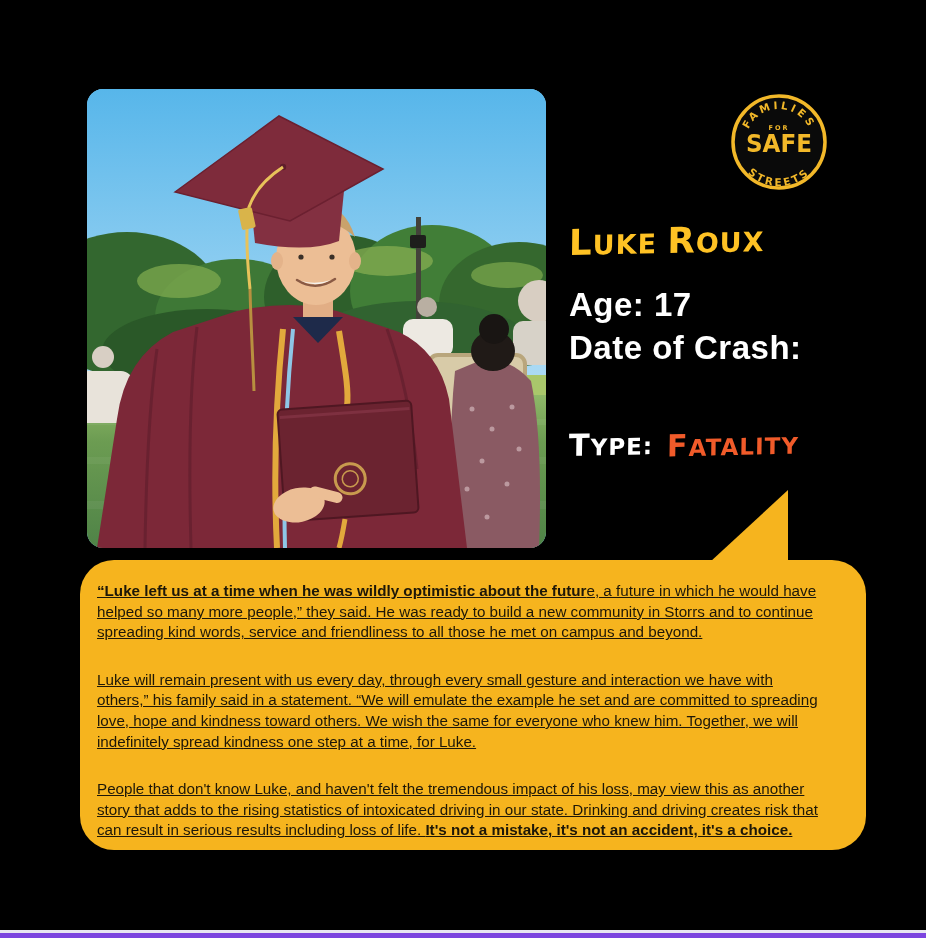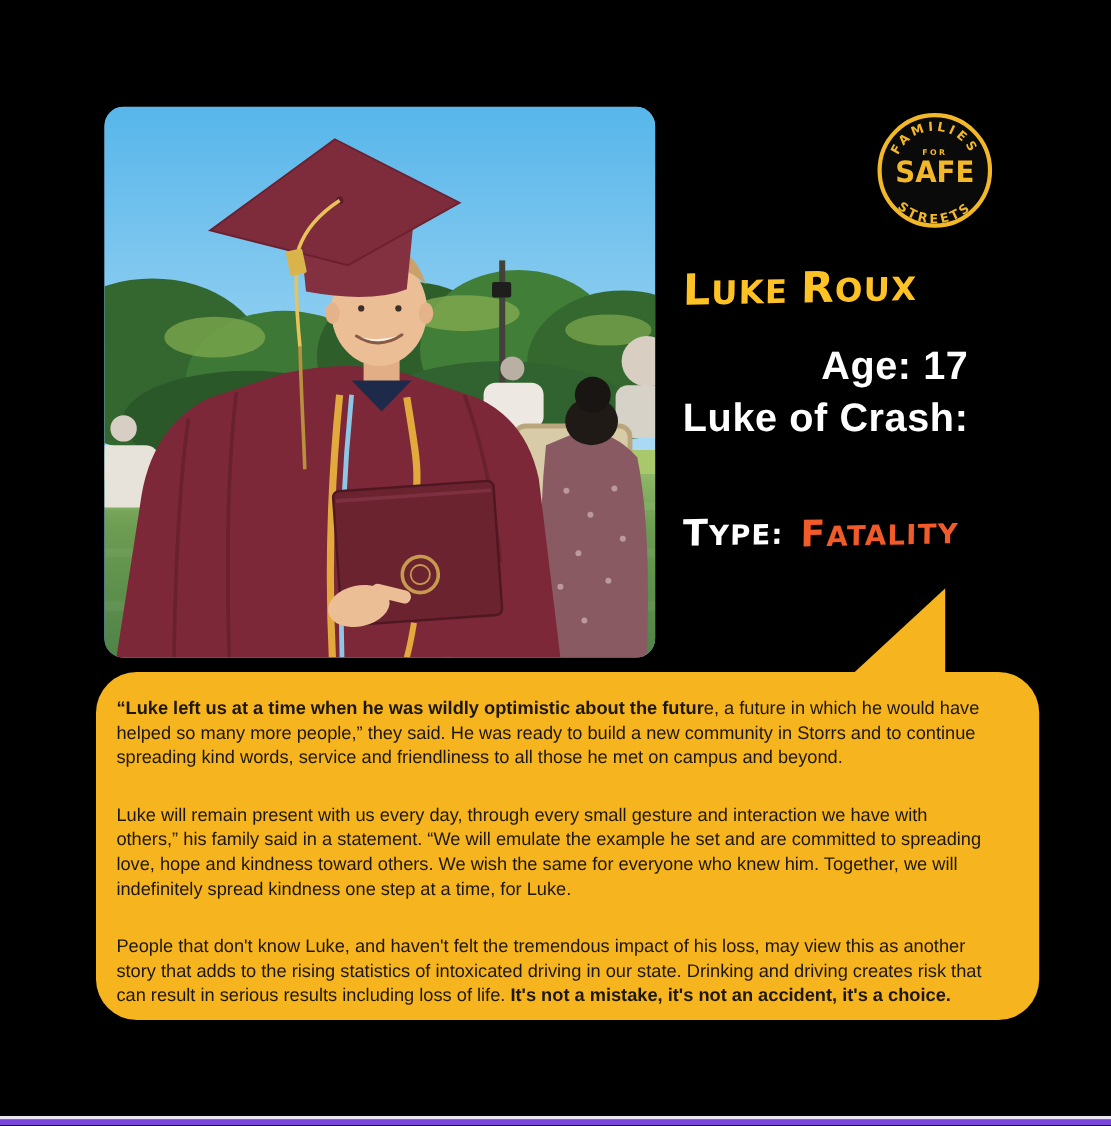--- a/index.html
+++ b/index.html
@@ -16,31 +16,31 @@
   .photo svg{display:block;width:100%;height:100%;}
   
   .logo{position:absolute;left:729px;top:92px;width:100px;height:100px;}
   .logo text{font-family:"DejaVu Sans",sans-serif;font-weight:700;fill:var(--logo_gold);}
   
   .marker-caps{font-family:"DejaVu Sans",sans-serif;font-weight:700;text-transform:uppercase;
                letter-spacing:1px;transform:rotate(-1.2deg) skewX(-2deg);display:inline-block;}
   .mc-first{font-size:1.32em;}
   .name{position:absolute;left:569px;top:220px;font-size:27px;color:var(--name_yellow);}
   .stats{position:absolute;left:569px;top:283px;color:#fff;font-weight:700;
-         font-size:33px;line-height:43px;letter-spacing:.5px;text-align:right;}
+         font-size:33px;line-height:43px;letter-spacing:.5px;}
   .type-row{position:absolute;left:569px;top:427px;display:flex;gap:14px;align-items:baseline;}
   .type-label{font-size:23px;color:#fff;}
   .type-value{font-size:23px;color:var(--orange);}
   
   .bubble-tail{position:absolute;left:710px;top:490px;width:78px;height:72px;
                background:var(--gold);clip-path:polygon(100% 0,100% 100%,0 100%);}
   .bubble{position:absolute;left:80px;top:560px;width:786px;height:290px;
           box-sizing:border-box;background:var(--gold);border-radius:34px;
           padding:21px 42px 18px 17px;color:var(--bubble_text);
-          font-size:15.2px;line-height:20.6px;}
+          font-size:15.2px;line-height:20.6px;text-decoration:underline;}
   .bubble p{margin:0 0 27px 0;}
   .bubble p:last-child{margin-bottom:12px;}
   .bubble b{font-weight:700;}
   
   .footer-light{position:absolute;left:0;top:930px;width:926px;height:3px;background:var(--lavender);}
   .footer-purple{position:absolute;left:0;top:933px;width:926px;height:5px;background:var(--purple);}
 </style>
 </head>
 <body>
 
@@ -177,21 +177,21 @@
       <text font-size="10.5" letter-spacing="2.5">
         <textPath href="#arcBottom" startOffset="50%" text-anchor="middle">STREETS</textPath>
       </text>
     </svg>
   </div>
 
   <div class="name marker-caps"><span class="mc-first">L</span>uke <span class="mc-first">R</span>oux</div>
 
   <div class="stats">
     <div>Age: 17</div>
-    <div>Luke of Crash:</div>
+    <div>Date of Crash:</div>
   </div>
 
   <div class="type-row">
     <span class="marker-caps type-label"><span class="mc-first">T</span>ype:</span>
     <span class="marker-caps type-value"><span class="mc-first">F</span>atality</span>
   </div>
 
   <div class="bubble-tail"></div>
   <div class="bubble">
     <p><b>“Luke left us at a time when he was wildly optimistic about the futur</b><span>e, a future in which he would have helped so many more people,” they said. He was ready to build a new community in Storrs and to continue spreading kind words, service and friendliness to all those he met on campus and beyond.</span></p>

